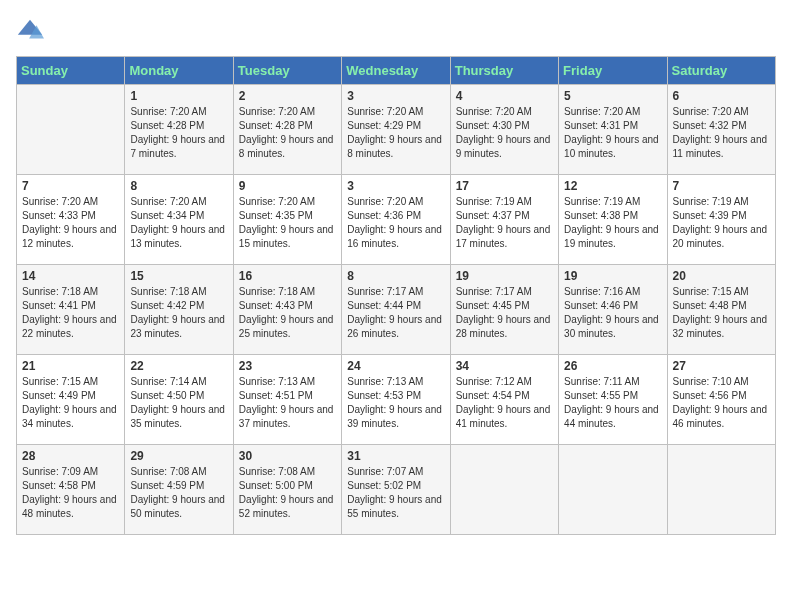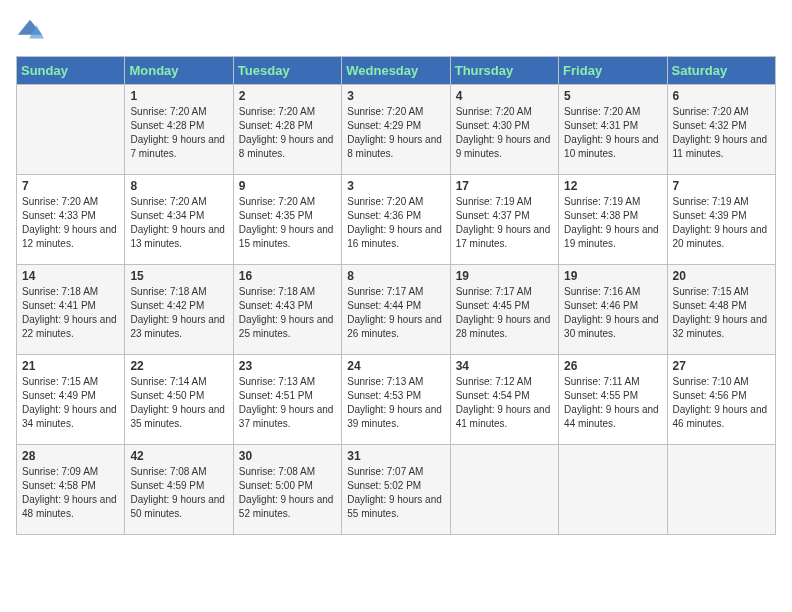--- a/index.html
+++ b/index.html
@@ -224,21 +224,21 @@
           <div class="day-number">27</div>
           <div class="cell-info">Sunrise: 7:10 AM<br>Sunset: 4:56 PM<br>Daylight: 9 hours and 46 minutes.</div>
         </td>
       </tr>
       <tr>
         <td>
           <div class="day-number">28</div>
           <div class="cell-info">Sunrise: 7:09 AM<br>Sunset: 4:58 PM<br>Daylight: 9 hours and 48 minutes.</div>
         </td>
         <td>
-          <div class="day-number">42</div>
+          <div class="day-number">29</div>
           <div class="cell-info">Sunrise: 7:08 AM<br>Sunset: 4:59 PM<br>Daylight: 9 hours and 50 minutes.</div>
         </td>
         <td>
           <div class="day-number">30</div>
           <div class="cell-info">Sunrise: 7:08 AM<br>Sunset: 5:00 PM<br>Daylight: 9 hours and 52 minutes.</div>
         </td>
         <td>
           <div class="day-number">31</div>
           <div class="cell-info">Sunrise: 7:07 AM<br>Sunset: 5:02 PM<br>Daylight: 9 hours and 55 minutes.</div>
         </td>

